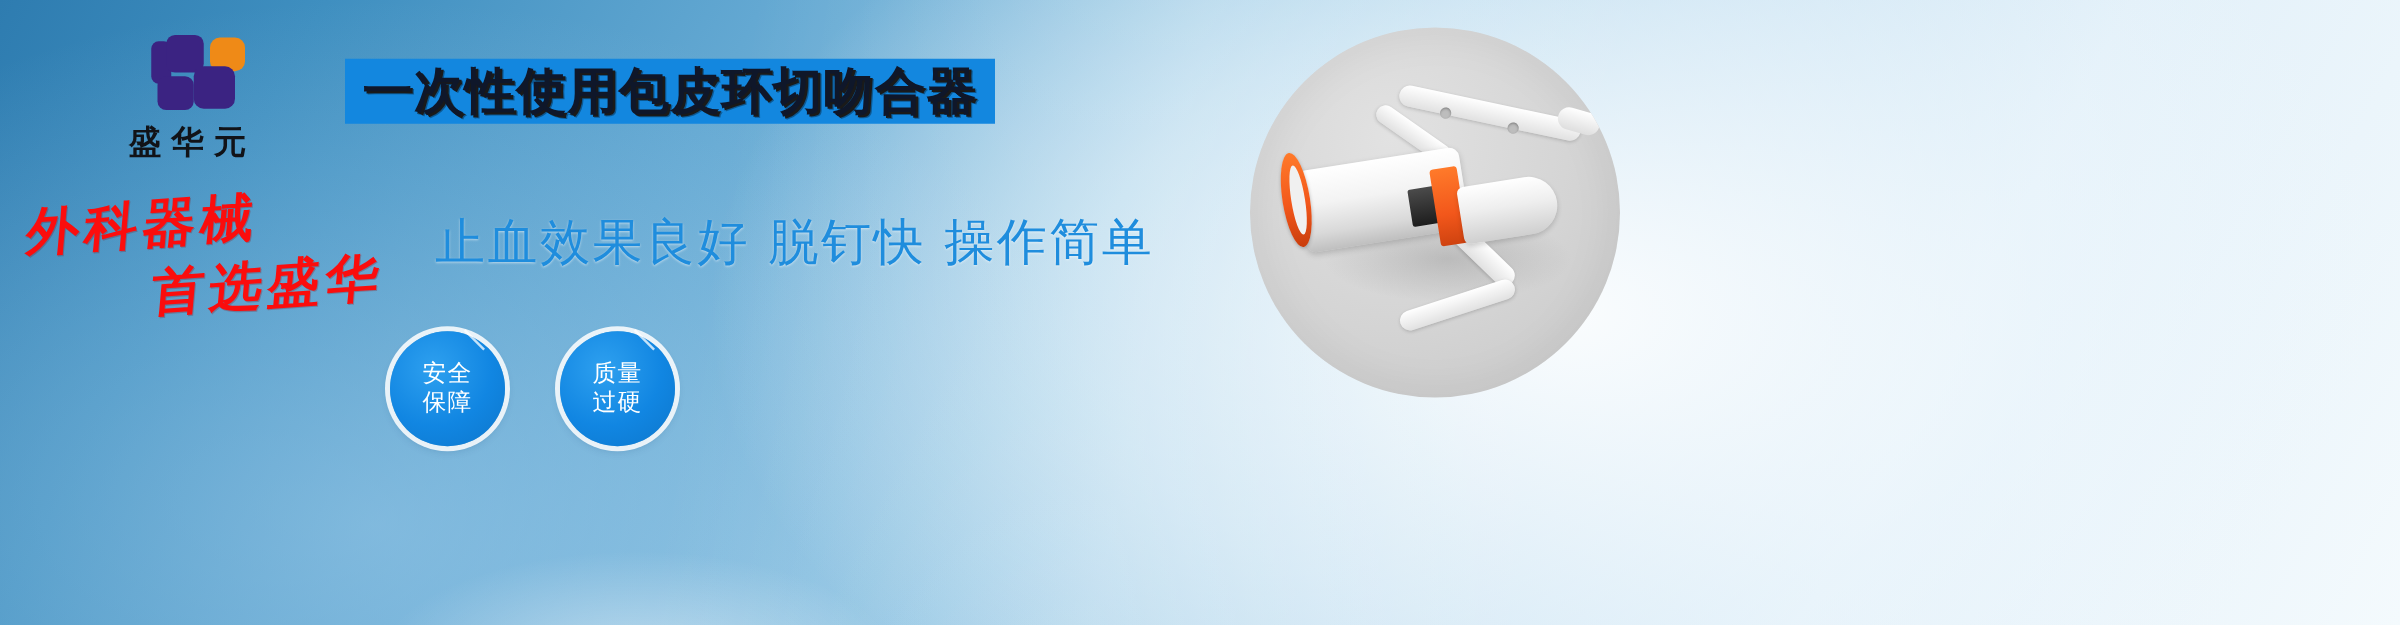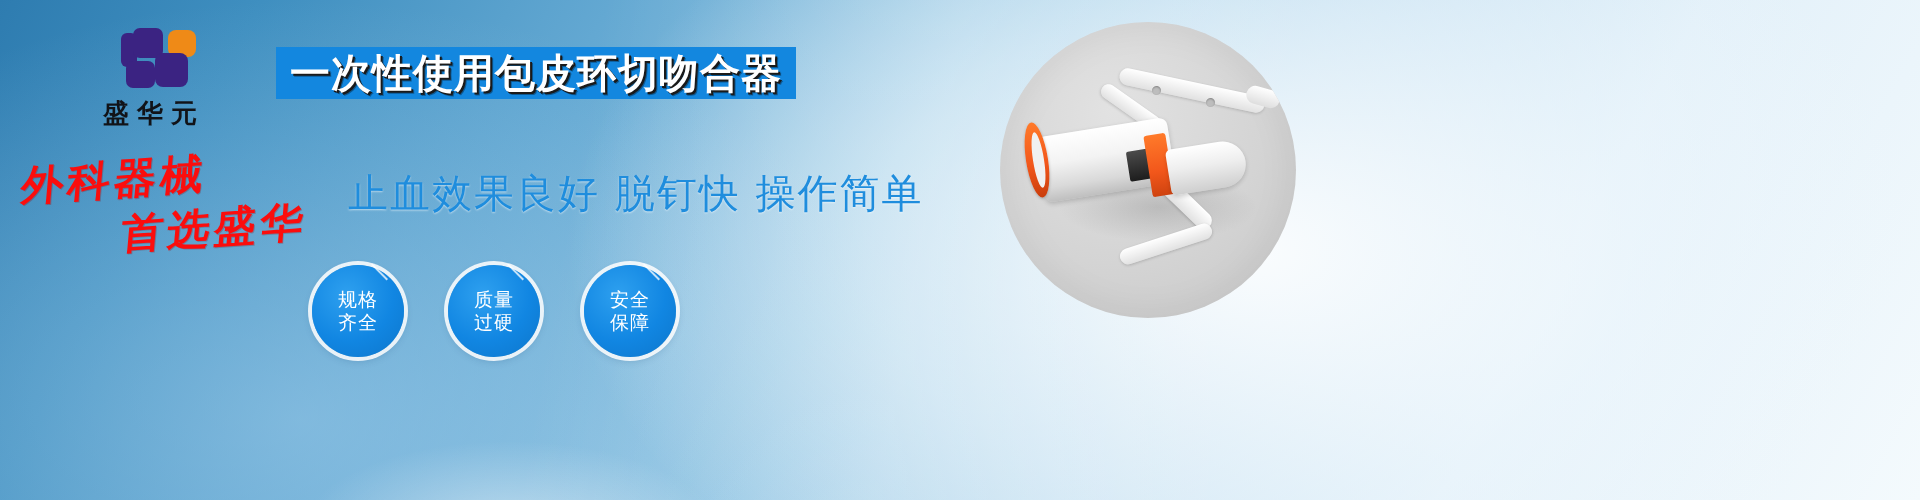--- a/index.html
+++ b/index.html
@@ -42,21 +42,21 @@
     text-shadow:1px 1px 0 rgba(140,0,0,.25);
   }
   #callig-1{left:22px;top:152px;}
   #callig-2{left:122px;top:200px;}
   
   #title-bar{
     position:absolute;left:276px;top:47px;height:52px;
     background:#1387df;display:flex;align-items:center;padding:0 14px;
   }
   #title-text{
-    color:#ffffff;font-size:40px;font-weight:700;letter-spacing:1px;line-height:1;
+    color:#0f172a;font-size:40px;font-weight:700;letter-spacing:1px;line-height:1;
     font-family:"DejaVu Sans","Liberation Sans",sans-serif;
     text-shadow:2px 2px 0 #1a1a1a, 3px 3px 0 rgba(0,0,0,.35);
     white-space:nowrap;
   }
   
   #subtitle{
     position:absolute;left:348px;top:166px;
     color:#1f8ddd;font-size:40px;letter-spacing:2px;white-space:nowrap;
     font-family:"DejaVu Sans","Liberation Sans",sans-serif;
     text-shadow:0 1px 2px rgba(255,255,255,.55);
@@ -177,32 +177,27 @@
 
   <div id="title-bar">
     <span id="title-text">一次性使用包皮环切吻合器</span>
   </div>
 
   <div id="subtitle">止血效果良好 脱钉快 操作简单</div>
 
   <div id="features">
     <div class="feature">
       <span class="slash"></span>
-      <span class="ln">规格</span>
-      <span class="ln">齐全</span>
+      <span class="ln">安全</span>
+      <span class="ln">保障</span>
     </div>
     <div class="feature">
       <span class="slash"></span>
       <span class="ln">质量</span>
       <span class="ln">过硬</span>
-    </div>
-    <div class="feature">
-      <span class="slash"></span>
-      <span class="ln">安全</span>
-      <span class="ln">保障</span>
     </div>
   </div>
 
   <div id="product">
     <div class="p-shadow"></div>
     <div class="p-arm p-arm-upper"></div>
     <div class="p-arm p-arm-upper2"></div>
     <div class="p-tip"></div>
     <div class="p-arm p-arm-lower"></div>
     <div class="p-arm p-arm-lower2"></div>

